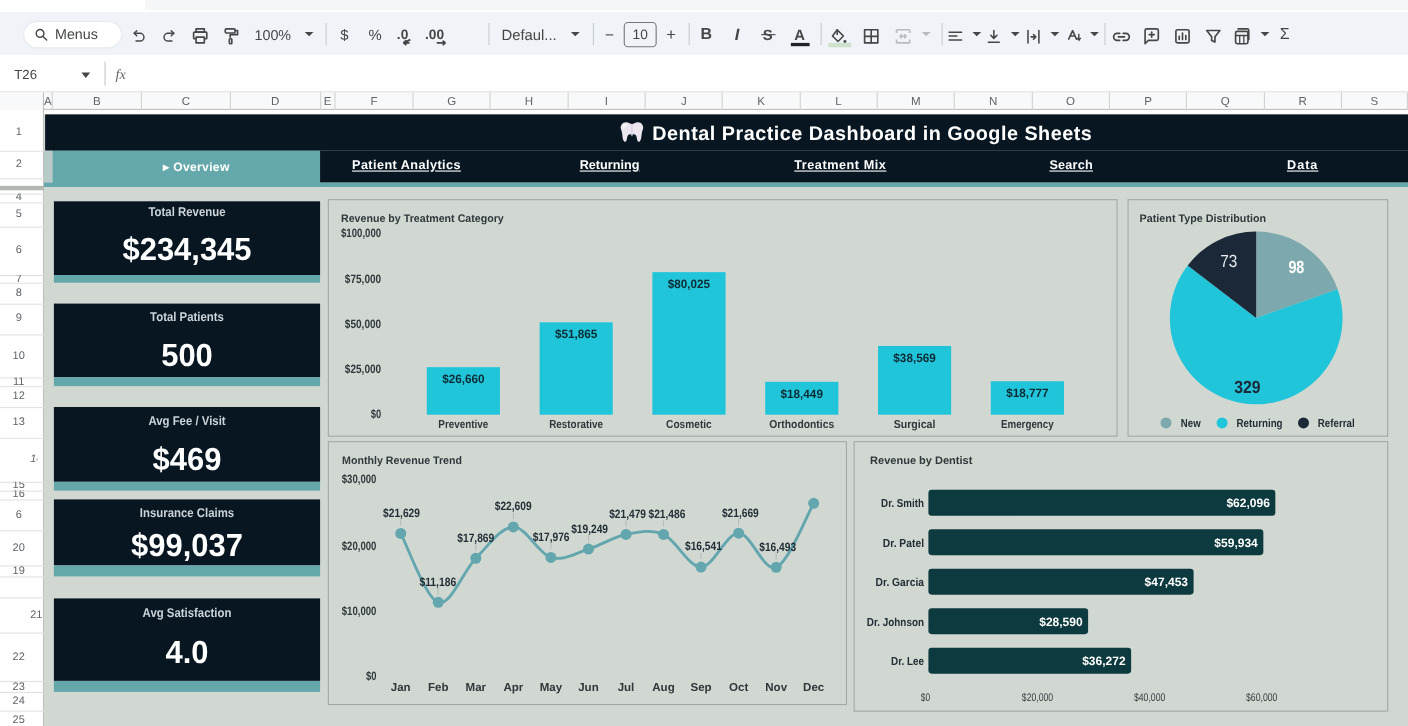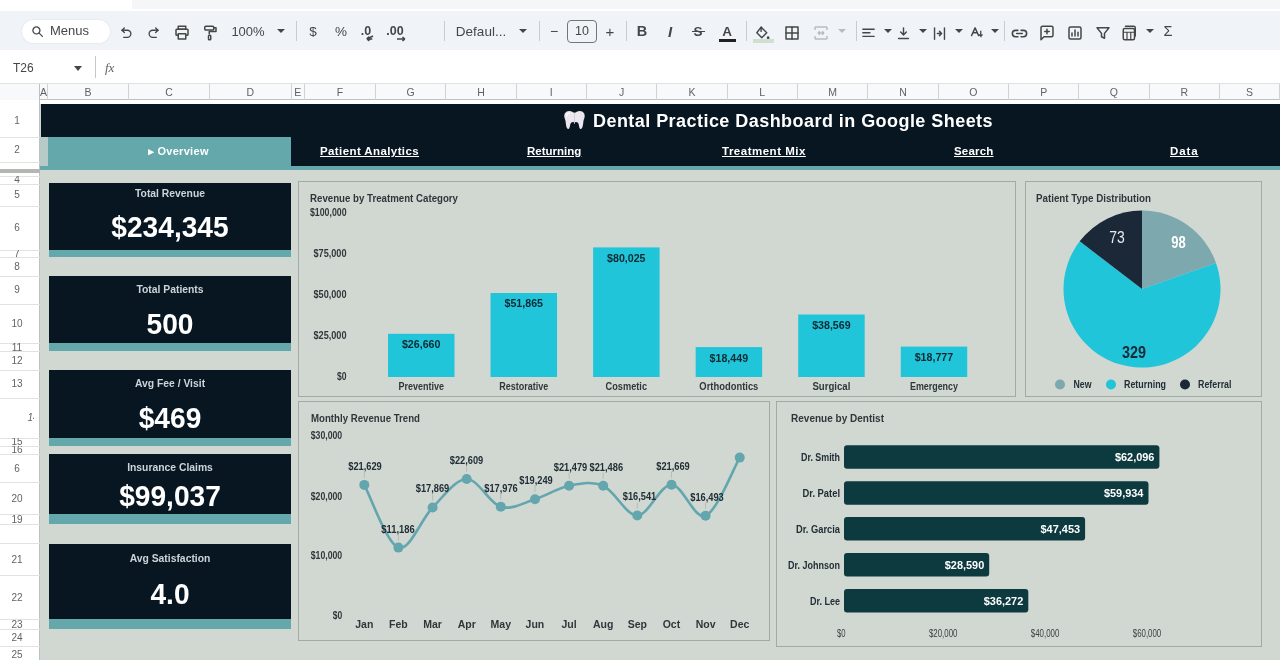--- a/index.html
+++ b/index.html
@@ -224,21 +224,21 @@
     </div>
     <div style="position:absolute;left:0;top:414px;width:40px;height:1px;background:#e1e3e1;"></div>
     <div style="position:absolute;left:0;top:414px;width:34px;height:10px;overflow:hidden;">
       <div style="position:absolute;left:0;top:-1.5px;width:34px;text-align:center;font-size:10px;color:#5f6368;line-height:13px;">19</div>
     </div>
     <div style="position:absolute;left:0;top:424px;width:40px;height:1px;background:#e1e3e1;"></div>
     <div style="position:absolute;left:0;top:424px;width:34px;height:19px;overflow:hidden;">
       <div style="position:absolute;left:0;top:3px;width:34px;text-align:center;font-size:10px;color:#5f6368;line-height:13px;margin-top:32px;">20</div>
     </div>
     <div style="position:absolute;left:0;top:443px;width:40px;height:1px;background:#e1e3e1;"></div>
-    <div style="position:absolute;left:0;top:443px;width:34px;height:32px;overflow:hidden;">
+    <div style="position:absolute;left:16px;top:443px;width:34px;height:32px;overflow:hidden;">
       <div style="position:absolute;left:0;top:9.5px;width:34px;text-align:center;font-size:10px;color:#5f6368;line-height:13px;">21</div>
     </div>
     <div style="position:absolute;left:0;top:475px;width:40px;height:1px;background:#e1e3e1;"></div>
     <div style="position:absolute;left:0;top:475px;width:34px;height:44px;overflow:hidden;">
       <div style="position:absolute;left:0;top:15.5px;width:34px;text-align:center;font-size:10px;color:#5f6368;line-height:13px;">22</div>
     </div>
     <div style="position:absolute;left:0;top:519px;width:40px;height:1px;background:#e1e3e1;"></div>
     <div style="position:absolute;left:0;top:519px;width:34px;height:10px;overflow:hidden;">
       <div style="position:absolute;left:0;top:-1.5px;width:34px;text-align:center;font-size:10px;color:#5f6368;line-height:13px;">23</div>
     </div>

